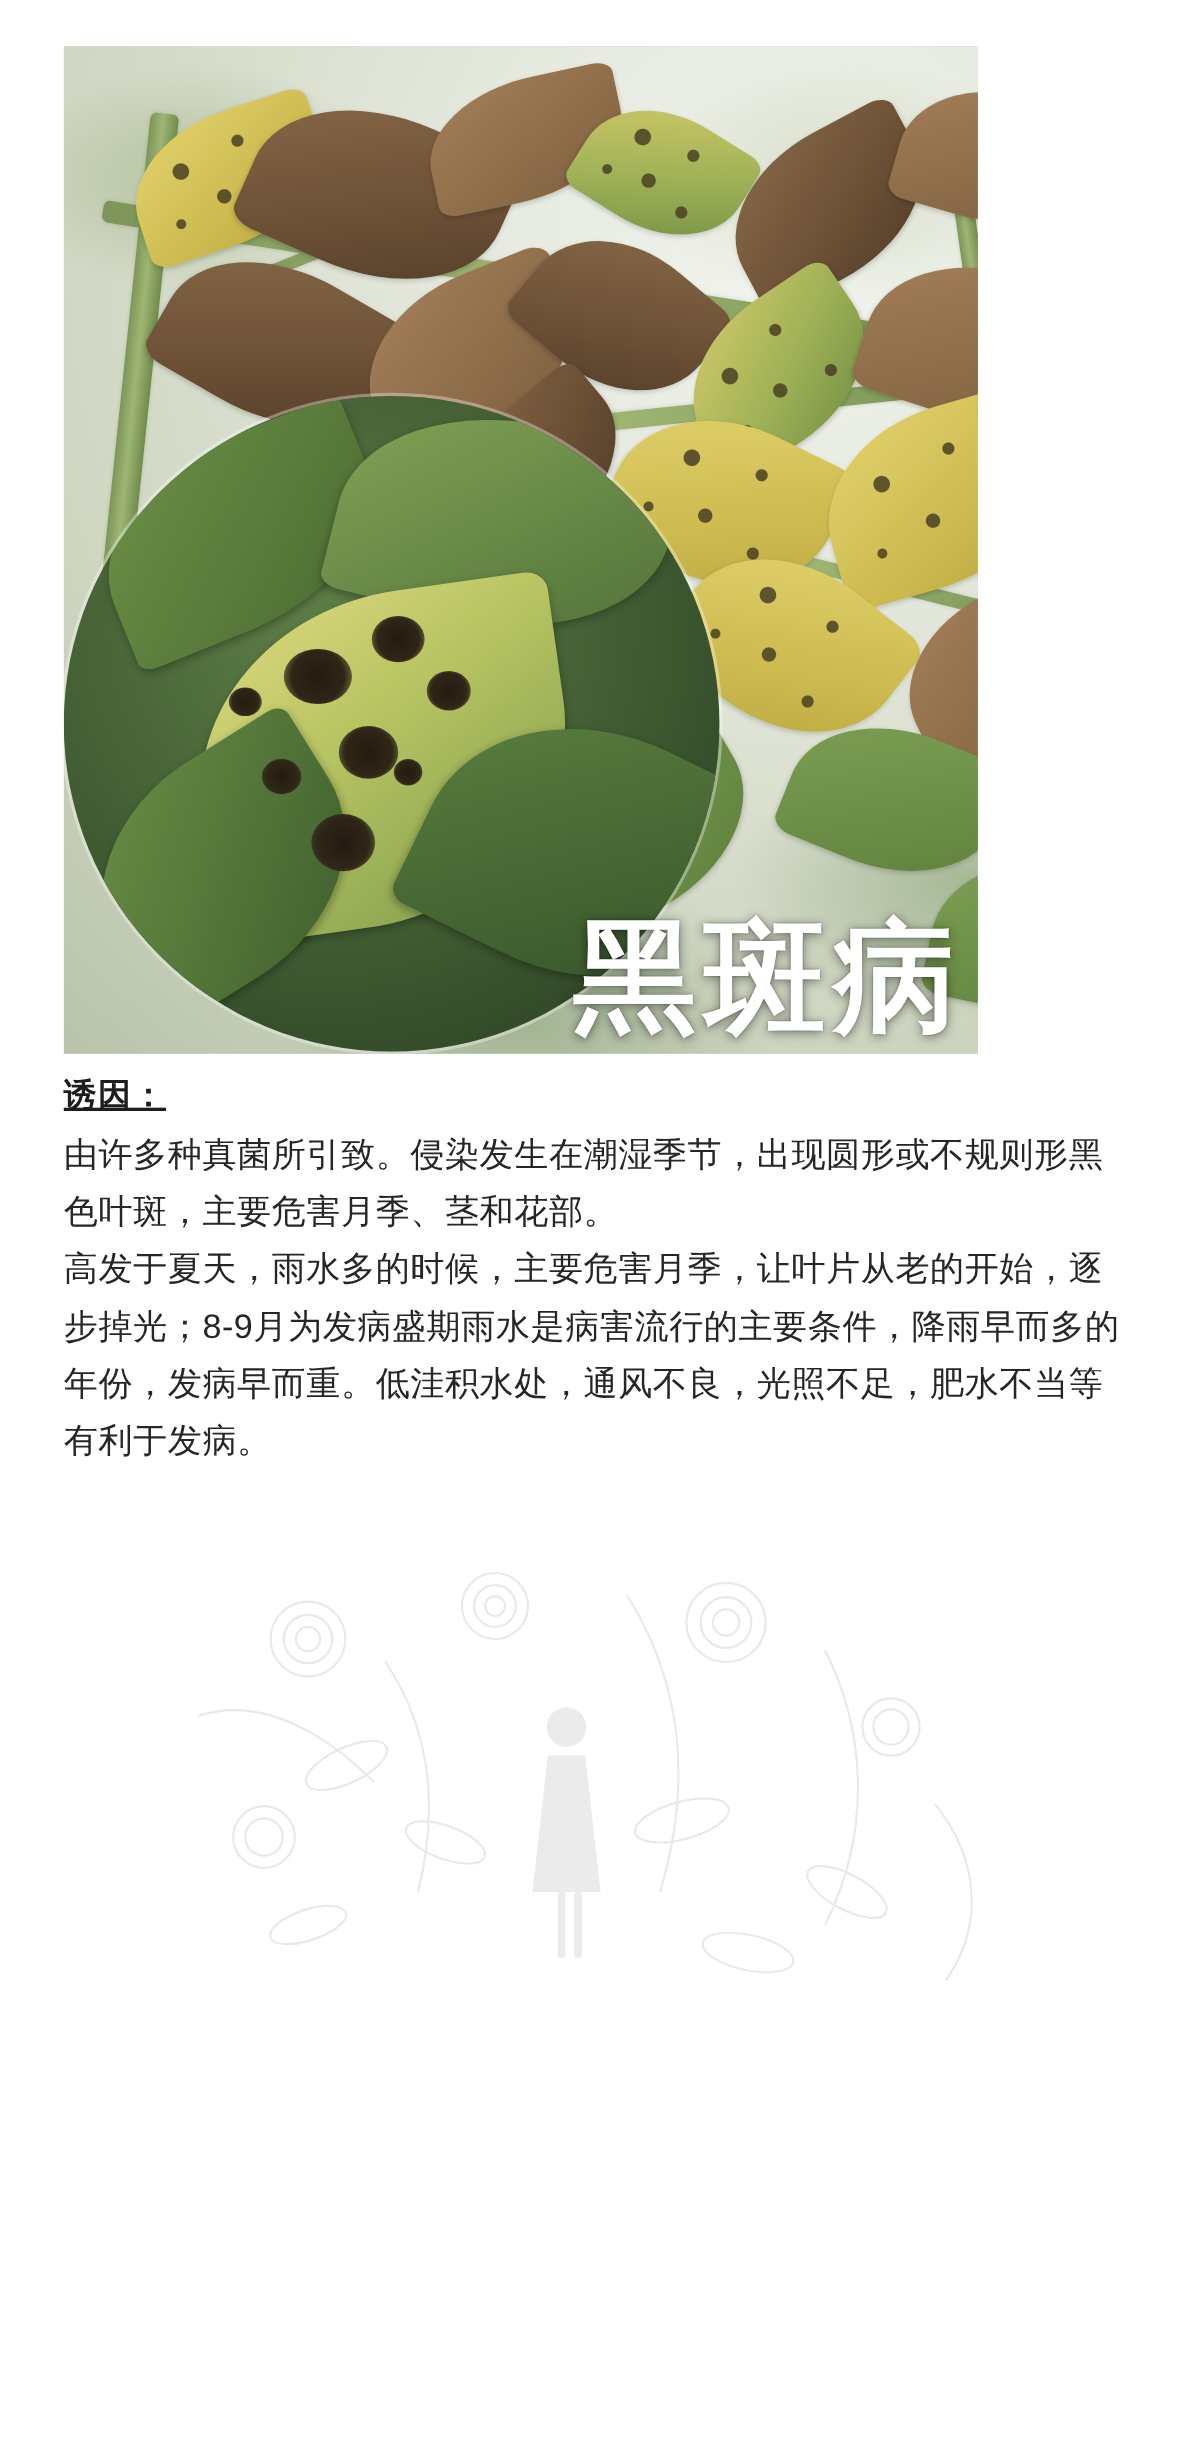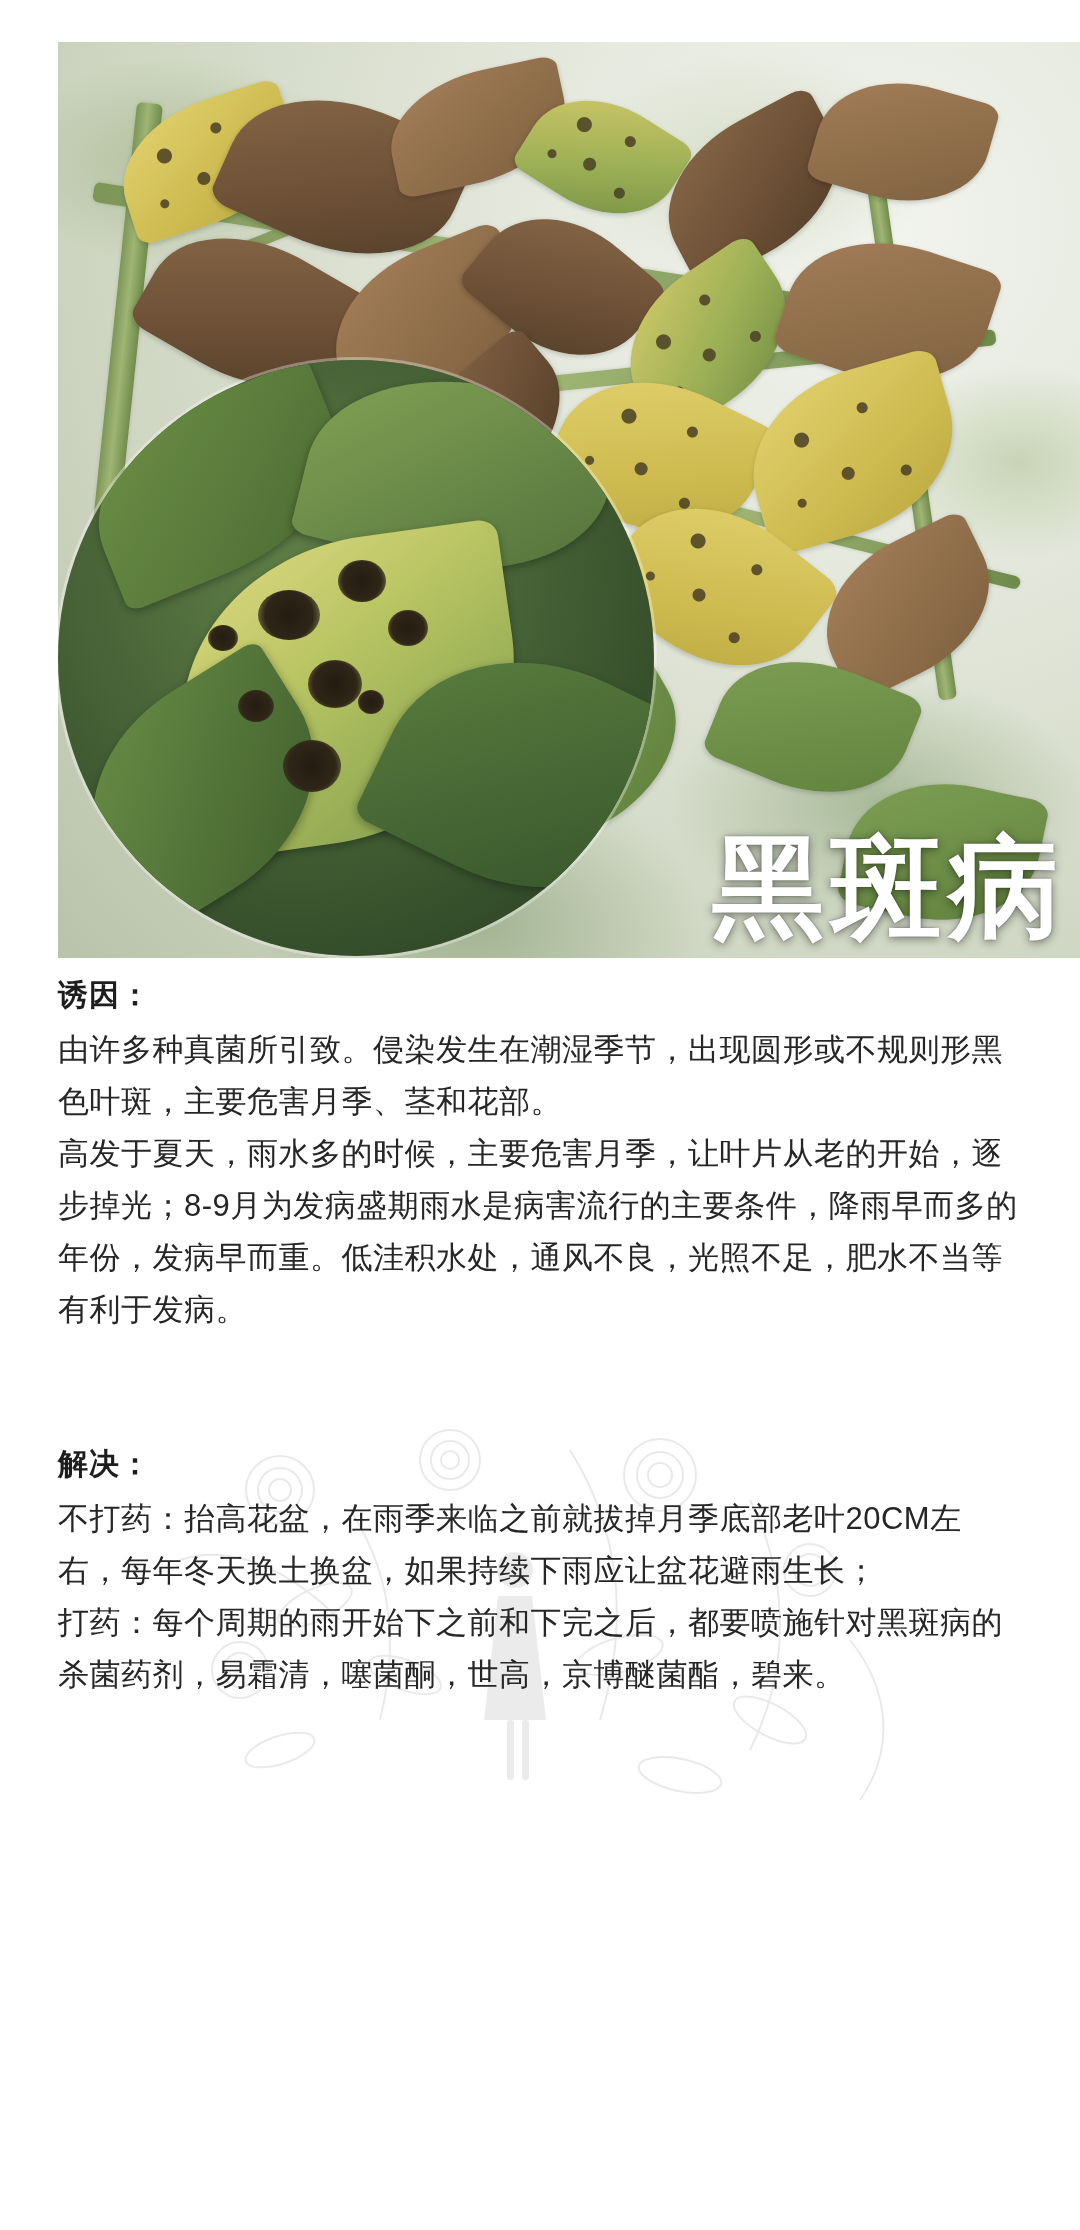--- a/index.html
+++ b/index.html
@@ -15,21 +15,21 @@
     font-family: "Liberation Sans", "DejaVu Sans", sans-serif;
     color: #2b2b2b;
     overflow: hidden;
   }
 
   
   .hero {
     position: absolute;
     left: 58px;
     top: 42px;
-    width: 1022px;
+    width: 831px;
     height: 916px;
     overflow: hidden;
     background: #cfd9c8;
   }
   .hero-sky {
     position: absolute;
     inset: 0;
     background:
       radial-gradient(circle at 80% 20%, #f2f4ee 0%, #e3e7db 35%, #cfd6c2 70%, #b9c3aa 100%);
   }
@@ -137,20 +137,21 @@
     top: 975px;
     width: 960px;
   }
   .section { margin-bottom: 6px; }
   .sec-head {
     font-size: 30px;
     font-weight: 700;
     color: #1d1d1d;
     margin: 0 0 8px 0;
     letter-spacing: 1px;
+    text-decoration: underline;
   }
   .para {
     font-size: 31px;
     line-height: 52px;
     color: #262626;
     margin: 0;
     letter-spacing: .5px;
     text-align: left;
   }
   .gap-lg { height: 52px; }
@@ -258,19 +259,14 @@
     <h2 class="sec-head">诱因：</h2>
     <p class="para">由许多种真菌所引致。侵染发生在潮湿季节，出现圆形或不规则形黑色叶斑，主要危害月季、茎和花部。</p>
     <p class="para">高发于夏天，雨水多的时候，主要危害月季，让叶片从老的开始，逐步掉光；8-9月为发病盛期雨水是病害流行的主要条件，降雨早而多的年份，发病早而重。低洼积水处，通风不良，光照不足，肥水不当等有利于发病。</p>
   </div>
 
   <div class="gap-lg"></div>
 
 
   <div class="gap-md"></div>
 
-  <div class="section">
-    <h2 class="sec-head">解决：</h2>
-    <p class="para">不打药：抬高花盆，在雨季来临之前就拔掉月季底部老叶20CM左右，每年冬天换土换盆，如果持续下雨应让盆花避雨生长；</p>
-    <p class="para">打药：每个周期的雨开始下之前和下完之后，都要喷施针对黑斑病的杀菌药剂，易霜清，噻菌酮，世高，京博醚菌酯，碧来。</p>
-  </div>
 
 </div>
 
 </body></html>

